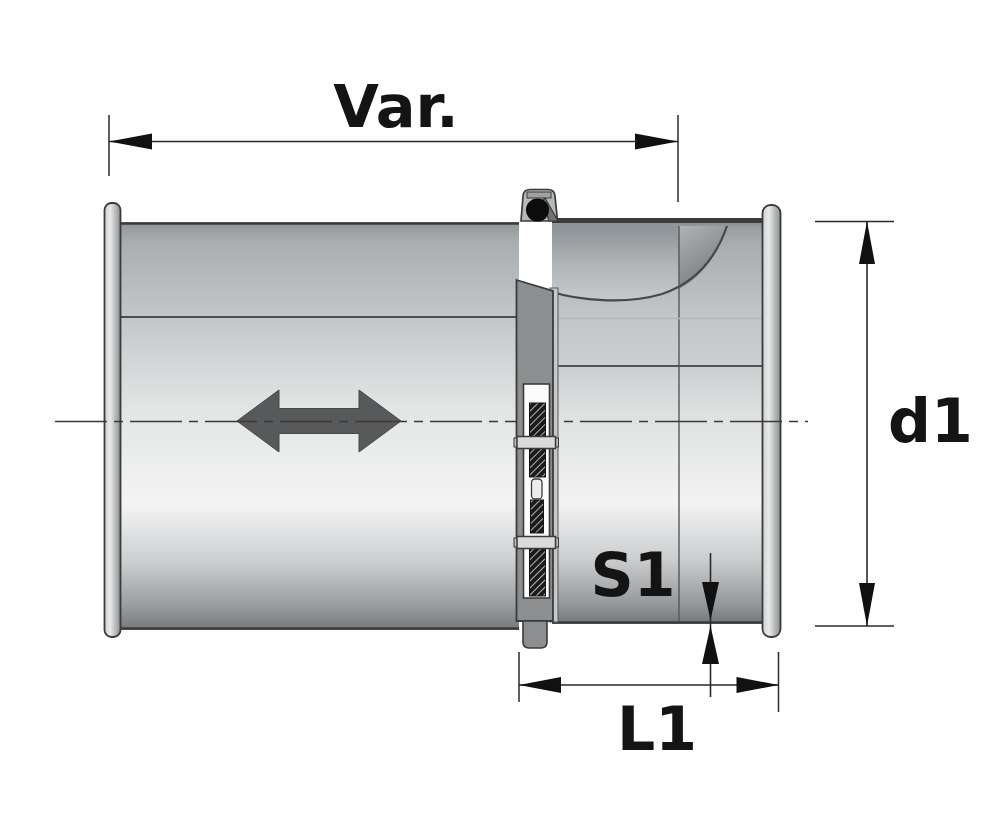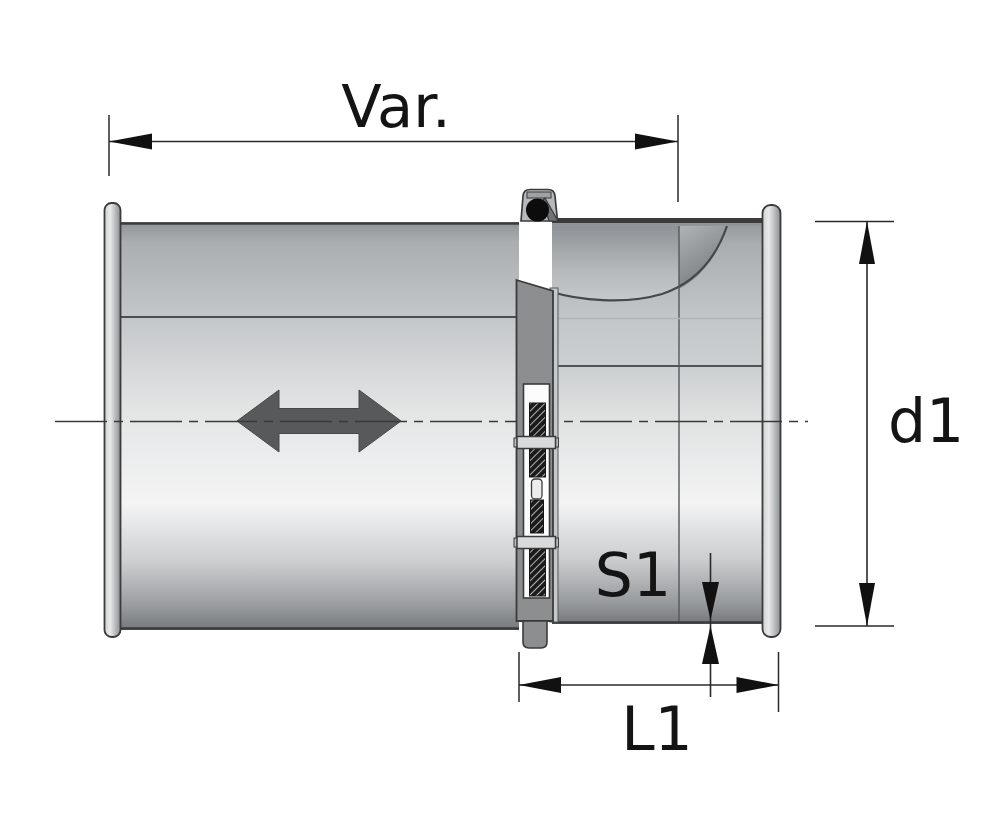--- a/index.html
+++ b/index.html
@@ -1,17 +1,17 @@
 <!DOCTYPE html>
 <html><head>
 <meta charset="utf-8">
 <style>
   html,body{margin:0;padding:0;background:#ffffff;}
   .stage{position:relative;width:1000px;height:819px;background:#ffffff;overflow:hidden;
-         font-family:"DejaVu Sans","Liberation Sans",sans-serif;}
+         font-family:"DejaVu Sans","Liberation Sans",sans-serif;font-weight:bold;}
   svg{position:absolute;left:0;top:0;}
   text{fill:#141414;font-family:"DejaVu Sans","Liberation Sans",sans-serif;}
   .dimline{stroke:#2a2a2a;stroke-width:1.6;fill:none;}
   .extline{stroke:#2a2a2a;stroke-width:1.5;fill:none;}
   .arrow{fill:#111111;stroke:none;}
 </style>
 </head>
 <body>
 
 <div class="stage">

